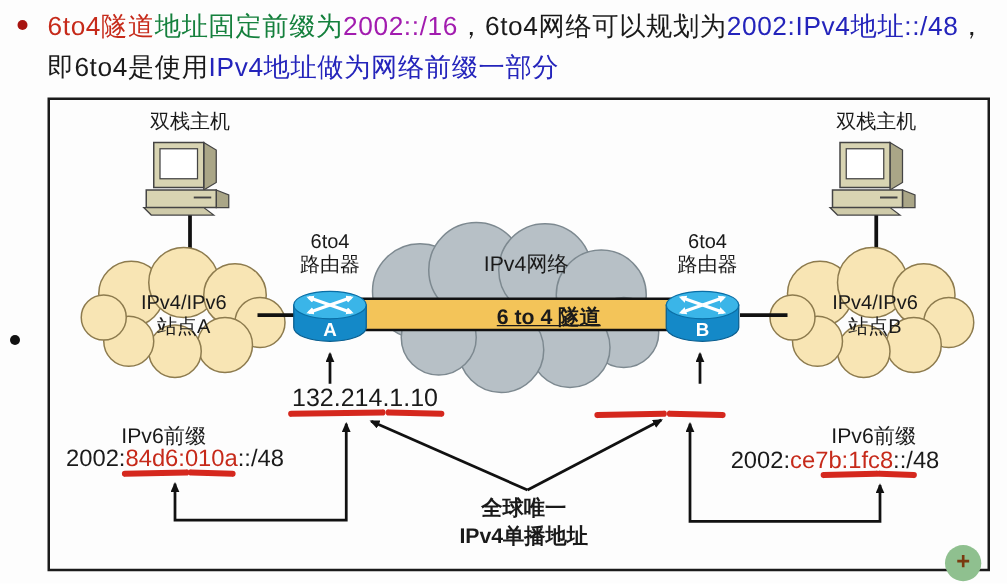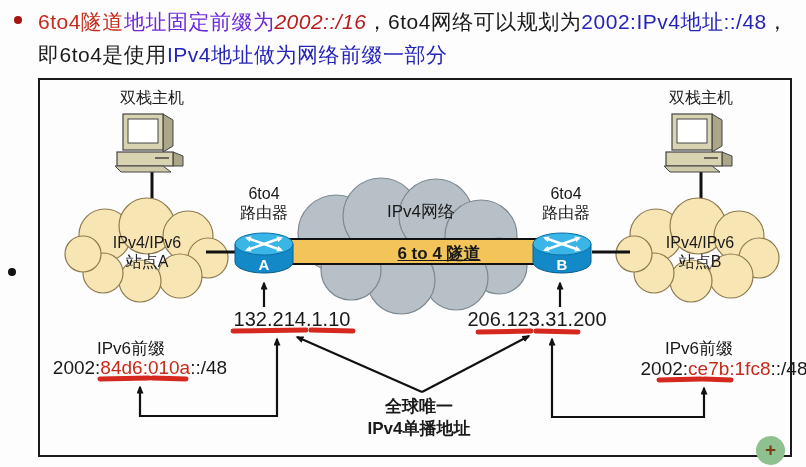--- a/index.html
+++ b/index.html
@@ -20,21 +20,21 @@
   .dot{border-radius:50%;}
   svg{display:block;}
   .routerletter{color:#ffffff;font-weight:bold;font-size:15px;z-index:6;}
 </style>
 </head>
 <body>
 
 <div id="stage">
 
   <div class="abs dot" style="left:14px;top:16px;width:8px;height:8px;background:#a81410;"></div>
-  <div class="abs hline" style="left:38px;top:6px;"><span style="color: rgb(198, 42, 26);">6to4隧道</span><span style="color: #6d28d9;">地址固定前缀为</span><span style="color: #b91c1c; font-style: italic;">2002::/16</span><span style="color: rgb(26, 26, 26);">，6to4网络可以规划为</span><span style="color: rgb(36, 36, 187);">2002:IPv4地址::/48</span><span style="color: rgb(26, 26, 26);">，</span></div>
+  <div class="abs hline" style="left:38px;top:6px;"><span style="color: rgb(198, 42, 26);">6to4隧道</span><span style="color: #15803d;">地址固定前缀为</span><span style="color: #a21caf;">2002::/16</span><span style="color: rgb(26, 26, 26);">，6to4网络可以规划为</span><span style="color: rgb(36, 36, 187);">2002:IPv4地址::/48</span><span style="color: rgb(26, 26, 26);">，</span></div>
   <div class="abs hline" style="left:38px;top:39px;"><span style="color: rgb(26, 26, 26);">即6to4是使用</span><span style="color: rgb(36, 36, 187);">IPv4地址做为网络前缀一部分</span></div>
 
   <div class="abs dot" style="left:8px;top:268px;width:8px;height:8px;background:#111;"></div>
 
   <div id="frame" class="abs"></div>
 
   <svg class="abs" style="left:0;top:0;z-index:2;" width="806" height="467" viewBox="0 0 806 467">
     <defs>
       <marker id="arr" markerWidth="9" markerHeight="8" refX="6.5" refY="3.5" orient="auto" markerUnits="userSpaceOnUse">
         <path d="M0,0 L8,3.5 L0,7 z" fill="#111"></path>
@@ -166,25 +166,24 @@
 站点B</div>
 
   <div class="abs ctr" style="left:421px;top:200px;font-size:17px;z-index:3;">IPv4网络</div>
 
   <div id="tunnel-label" class="abs ctr" style="left:408px;top:242px;z-index:4;margin-left:31px;">6 to 4 隧道</div>
 
   <span class="abs ctr routerletter" style="left:264px;top:256px;">A</span>
   <span class="abs ctr routerletter" style="left:562px;top:256px;">B</span>
 
   <div class="abs ctr ip" style="left:292px;top:308px;z-index:3;font-weight:normal;font-size:20px;">132.214.1.10</div>
-  <div class="abs ctr ip" style="left:537px;top:308px;z-index:3;font-weight:normal;font-size:20px;">206.123.31.200</div>
 
   <div class="abs ctr preftitle" style="left:131px;top:337px;z-index:3;">IPv6前缀</div>
   <div class="abs ctr pref" style="left:140px;top:357px;z-index:3;"><span style="color: rgb(26, 26, 26);">2002:</span><span style="color: rgb(198, 42, 26);">84d6:010a</span><span style="color: rgb(26, 26, 26);">::/48</span></div>
 
   <div class="abs ctr preftitle" style="left:699px;top:337px;z-index:3;">IPv6前缀</div>
-  <div class="abs ctr pref" style="left:724px;top:358px;z-index:3;"><span style="color: rgb(26, 26, 26);">2002:</span><span style="color: rgb(198, 42, 26);">ce7b:1fc8</span><span style="color: rgb(26, 26, 26);">::/48</span></div>
+  <div class="abs ctr pref" style="left:668px;top:358px;z-index:3;"><span style="color: rgb(26, 26, 26);">2002:</span><span style="color: rgb(198, 42, 26);">ce7b:1fc8</span><span style="color: rgb(26, 26, 26);">::/48</span></div>
 
   <div class="abs ctr note" style="left:419px;top:396px;z-index:3;font-weight:bold;">全球唯一
 IPv4单播地址</div>
 
   <div id="plus-btn" class="abs">+</div>
 </div>
 
 </body></html>

